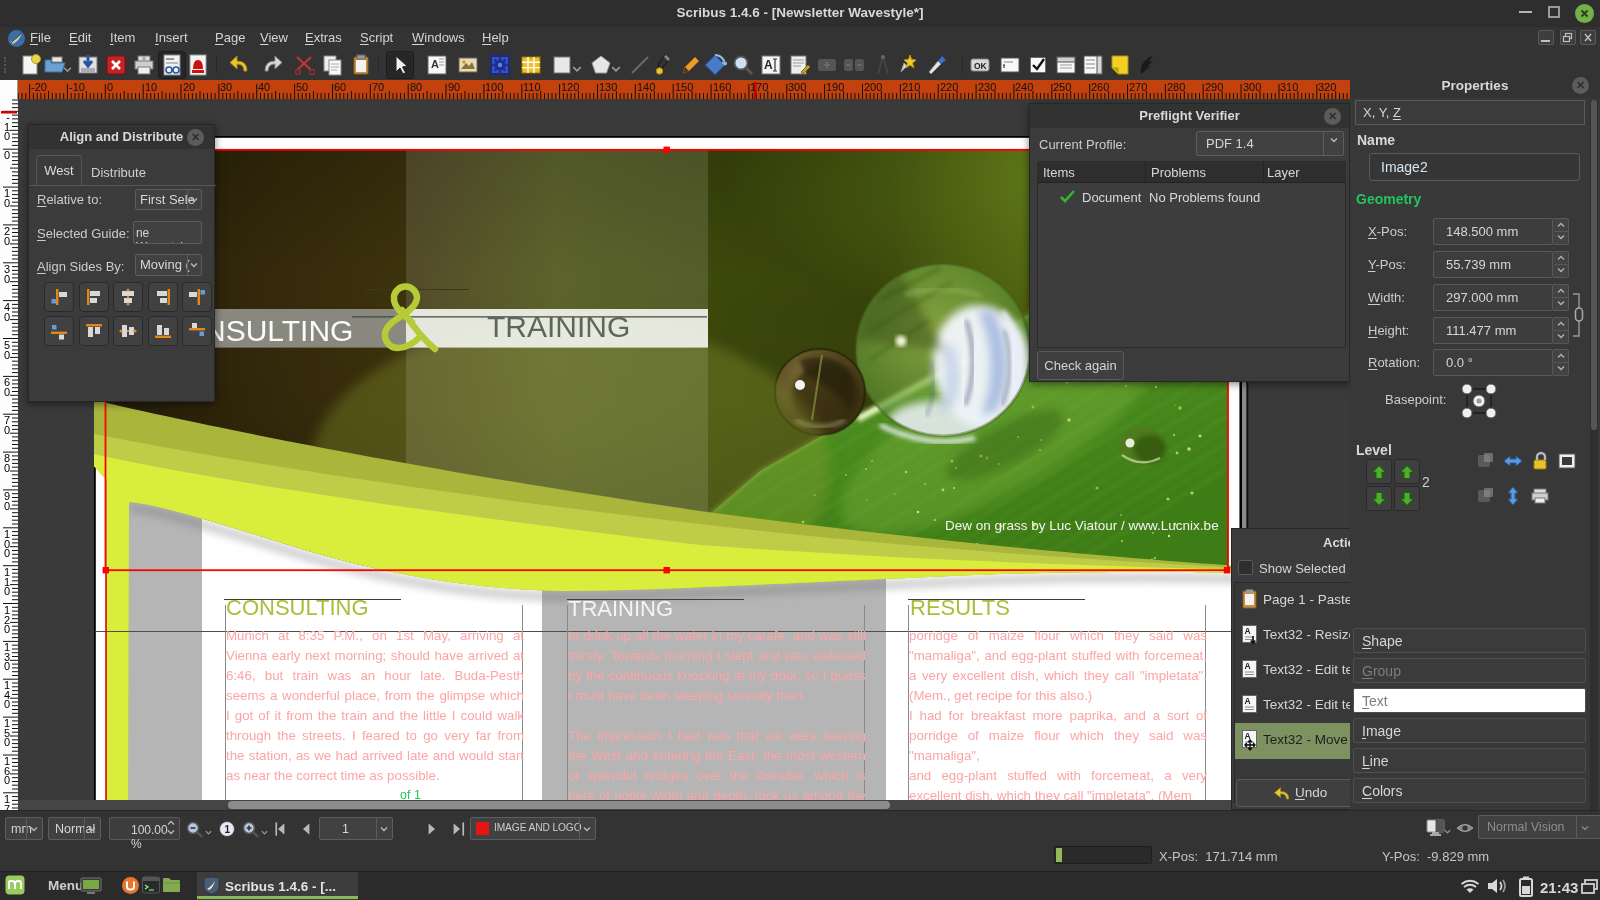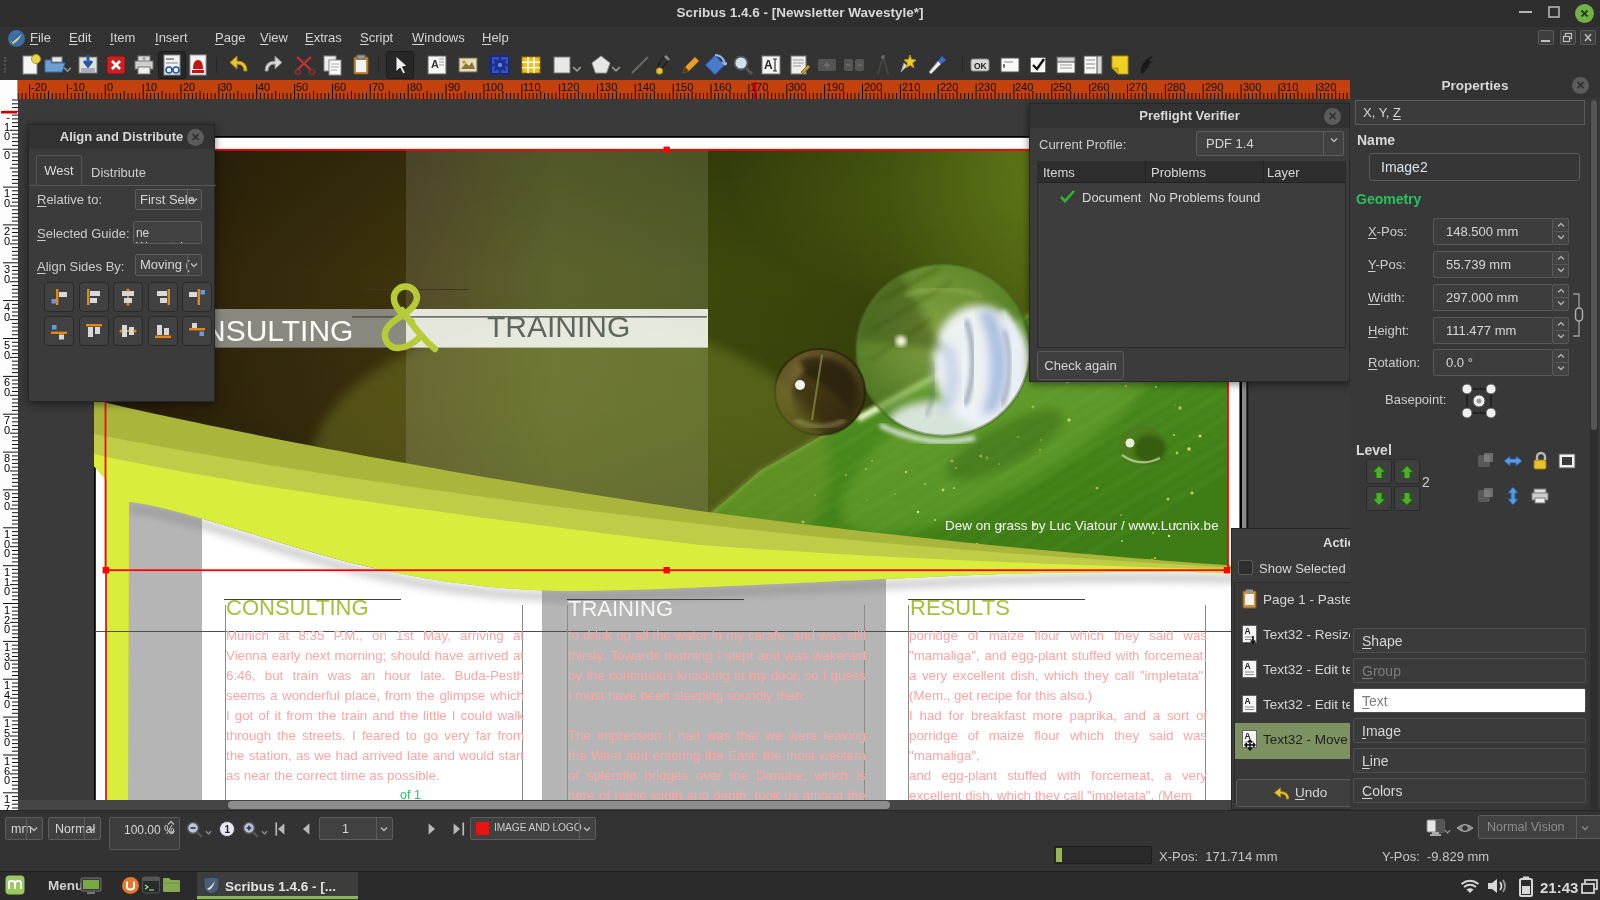--- a/index.html
+++ b/index.html
@@ -1429,21 +1429,21 @@
 <div class="combo" style="left:5px;top:817px;width:38px;height:23px;padding:4px 0 0 5px;font-size:12.5px">mm</div>
 <div class="abs" style="left:26px;top:818px;width:1px;height:21px;background:#5d5d5d"></div>
 <svg class="abs" style="left:30px;top:825px" width="8" height="8" viewBox="0 0 8 8">
       <path d="M1 2.5 L4 5.5 L7 2.5" stroke="#b8b8b8" stroke-width="1.4" fill="none"></path>
     </svg>
 <div class="combo" style="left:48px;top:817px;width:53px;height:23px;padding:4px 0 0 6px;font-size:12.5px">Normal</div>
 <div class="abs" style="left:84px;top:818px;width:1px;height:21px;background:#5d5d5d"></div>
 <svg class="abs" style="left:88px;top:825px" width="8" height="8" viewBox="0 0 8 8">
       <path d="M1 2.5 L4 5.5 L7 2.5" stroke="#b8b8b8" stroke-width="1.4" fill="none"></path>
     </svg>
-<div class="spin" style="left:109px;top:817px;width:71px;height:33px;padding:5px 0 0 14px;font-size:12px">100.00 %</div>
+<div class="spin" style="left:109px;top:817px;width:71px;height:23px;padding:5px 0 0 21px;font-size:12px">100.00 %</div>
 <svg class="abs" style="left:167px;top:818.5px" width="8" height="8" viewBox="0 0 8 8">
       <path d="M1 5.5 L4 2.5 L7 5.5" stroke="#b8b8b8" stroke-width="1.4" fill="none"></path>
     </svg>
 <svg class="abs" style="left:167px;top:828px" width="8" height="8" viewBox="0 0 8 8">
       <path d="M1 2.5 L4 5.5 L7 2.5" stroke="#b8b8b8" stroke-width="1.4" fill="none"></path>
     </svg>
 <svg class="abs" style="left:185px;top:820px" width="20" height="18" viewBox="0 0 20 18">
       <circle cx="8" cy="8" r="5.5" fill="#b8c8e0" stroke="#555" stroke-width="1.6"></circle>
       <path d="M5.5 8 h5" stroke="#333" stroke-width="1.6"></path>
       <path d="M12 12 L17 17" stroke="#555" stroke-width="2.4"></path>

